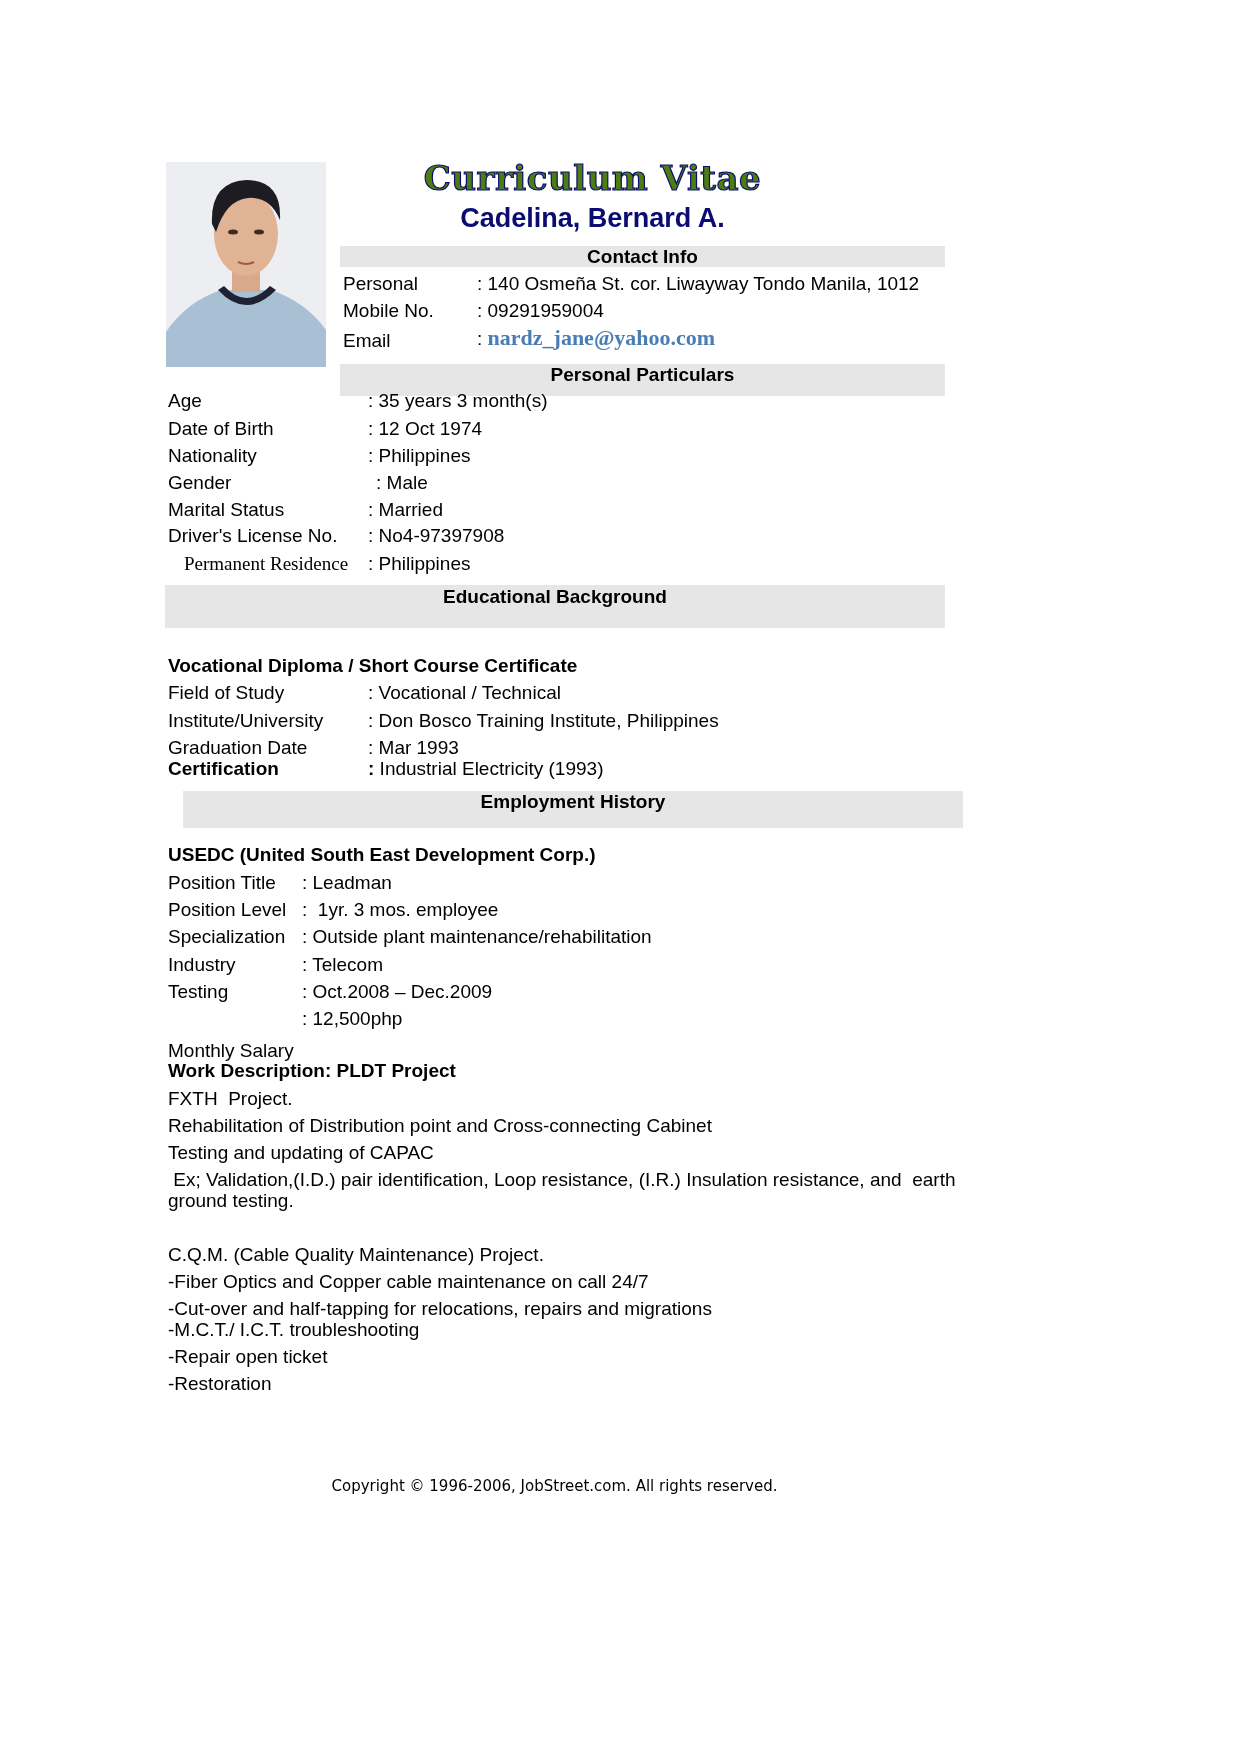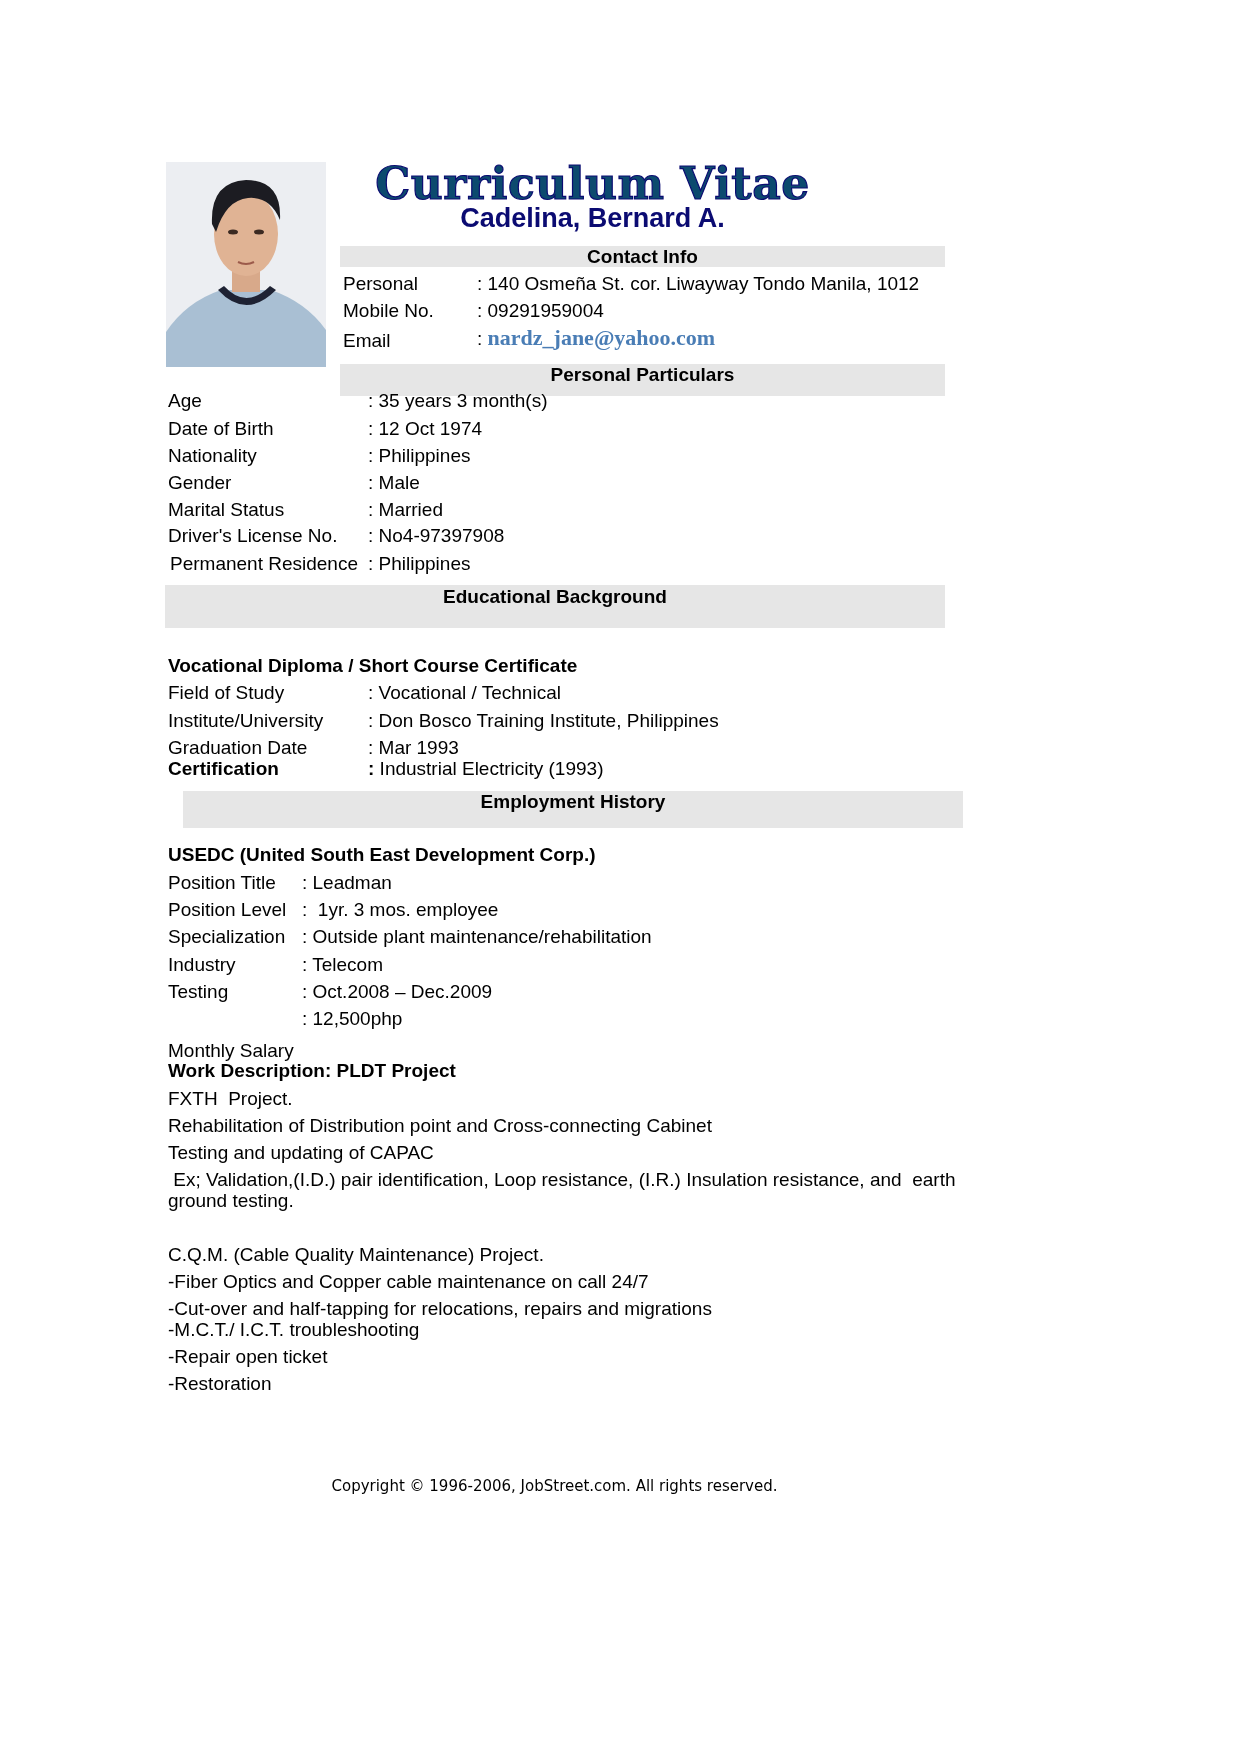--- a/index.html
+++ b/index.html
@@ -3,22 +3,22 @@
 <meta charset="utf-8">
 <style>
   html, body { margin: 0; padding: 0; background: #ffffff; }
   body { width: 1241px; height: 1753px; position: relative; overflow: hidden;
          font-family: "Liberation Sans", sans-serif; color: #000; }
   .abs { position: absolute; }
   .photo { left: 166px; top: 162px; width: 160px; height: 205px; overflow: hidden;
            background: linear-gradient(180deg, #eef0f4 0%, #e8ebef 70%, #dfe4ea 100%); }
   .photo svg { display: block; }
   .cv-title { left: 340px; width: 505px; top: 158px; text-align: center;
-              font-family: "DejaVu Serif", serif; font-weight: 900; font-size: 44px;
-              color: #0c4a6e; letter-spacing: 0.5px; -webkit-text-stroke: 1.2px #0b0b72; }
+              font-family: "DejaVu Serif", serif; font-weight: 900; font-size: 34px;
+              color: #4d7c0f; letter-spacing: 0.5px; -webkit-text-stroke: 1.2px #0b0b72; }
   .cv-name { left: 340px; width: 505px; top: 203px; text-align: center;
              font-weight: bold; font-size: 27px; color: #0b0b72; }
   .bar { background: #e6e6e6; font-weight: bold; font-size: 19px; text-align: center; }
   .row { font-size: 19px; line-height: 22px; white-space: nowrap; }
   .lbl { position: absolute; }
   .val { position: absolute; }
   .email-link { font-family: "Liberation Serif", serif; font-weight: bold; color: #4a7db5;
                 font-size: 22px; text-decoration: none; }
   .bold { font-weight: bold; }
   .footer { left: 0; width: 1109px; top: 1477px; text-align: center; font-family: "DejaVu Sans", sans-serif;
@@ -71,32 +71,32 @@
   <div class="row" style="position:absolute; top:28px;">
     <span class="lbl" style="left:0;">Date of Birth</span>
     <span class="val" style="left:200px;">: 12 Oct 1974</span>
   </div>
   <div class="row" style="position:absolute; top:55px;">
     <span class="lbl" style="left:0;">Nationality</span>
     <span class="val" style="left:200px;">: Philippines</span>
   </div>
   <div class="row" style="position:absolute; top:82px;">
     <span class="lbl" style="left:0;">Gender</span>
-    <span class="val" style="left:200px;text-align:center;">: Male</span>
+    <span class="val" style="left:208px;text-align:center;">: Male</span>
   </div>
   <div class="row" style="position:absolute; top:109px;">
     <span class="lbl" style="left:0;">Marital Status</span>
     <span class="val" style="left:200px;">: Married</span>
   </div>
   <div class="row" style="position:absolute; top:135px;">
     <span class="lbl" style="left:0;">Driver's License No.</span>
     <span class="val" style="left:200px;">: No4-97397908</span>
   </div>
   <div class="row" style="position:absolute; top:163px;">
-    <span class="lbl" style="left:2px;">Permanent Residence</span>
+    <span class="lbl" style="left:16px;font-family:Liberation Serif, serif;">Permanent Residence</span>
     <span class="val" style="left:200px;">: Philippines</span>
   </div>
 </div>
 
 <div class="abs bar" style="left:165px; top:585px; width:780px; height:43px; line-height:24px;">Educational Background</div>
 
 <div class="abs row bold" style="left:168px; top:655px;">Vocational Diploma / Short Course Certificate</div>
 
 <div class="abs" style="left:168px; top:682px; width:780px;">
   <div class="row" style="position:absolute; top:0px;">

